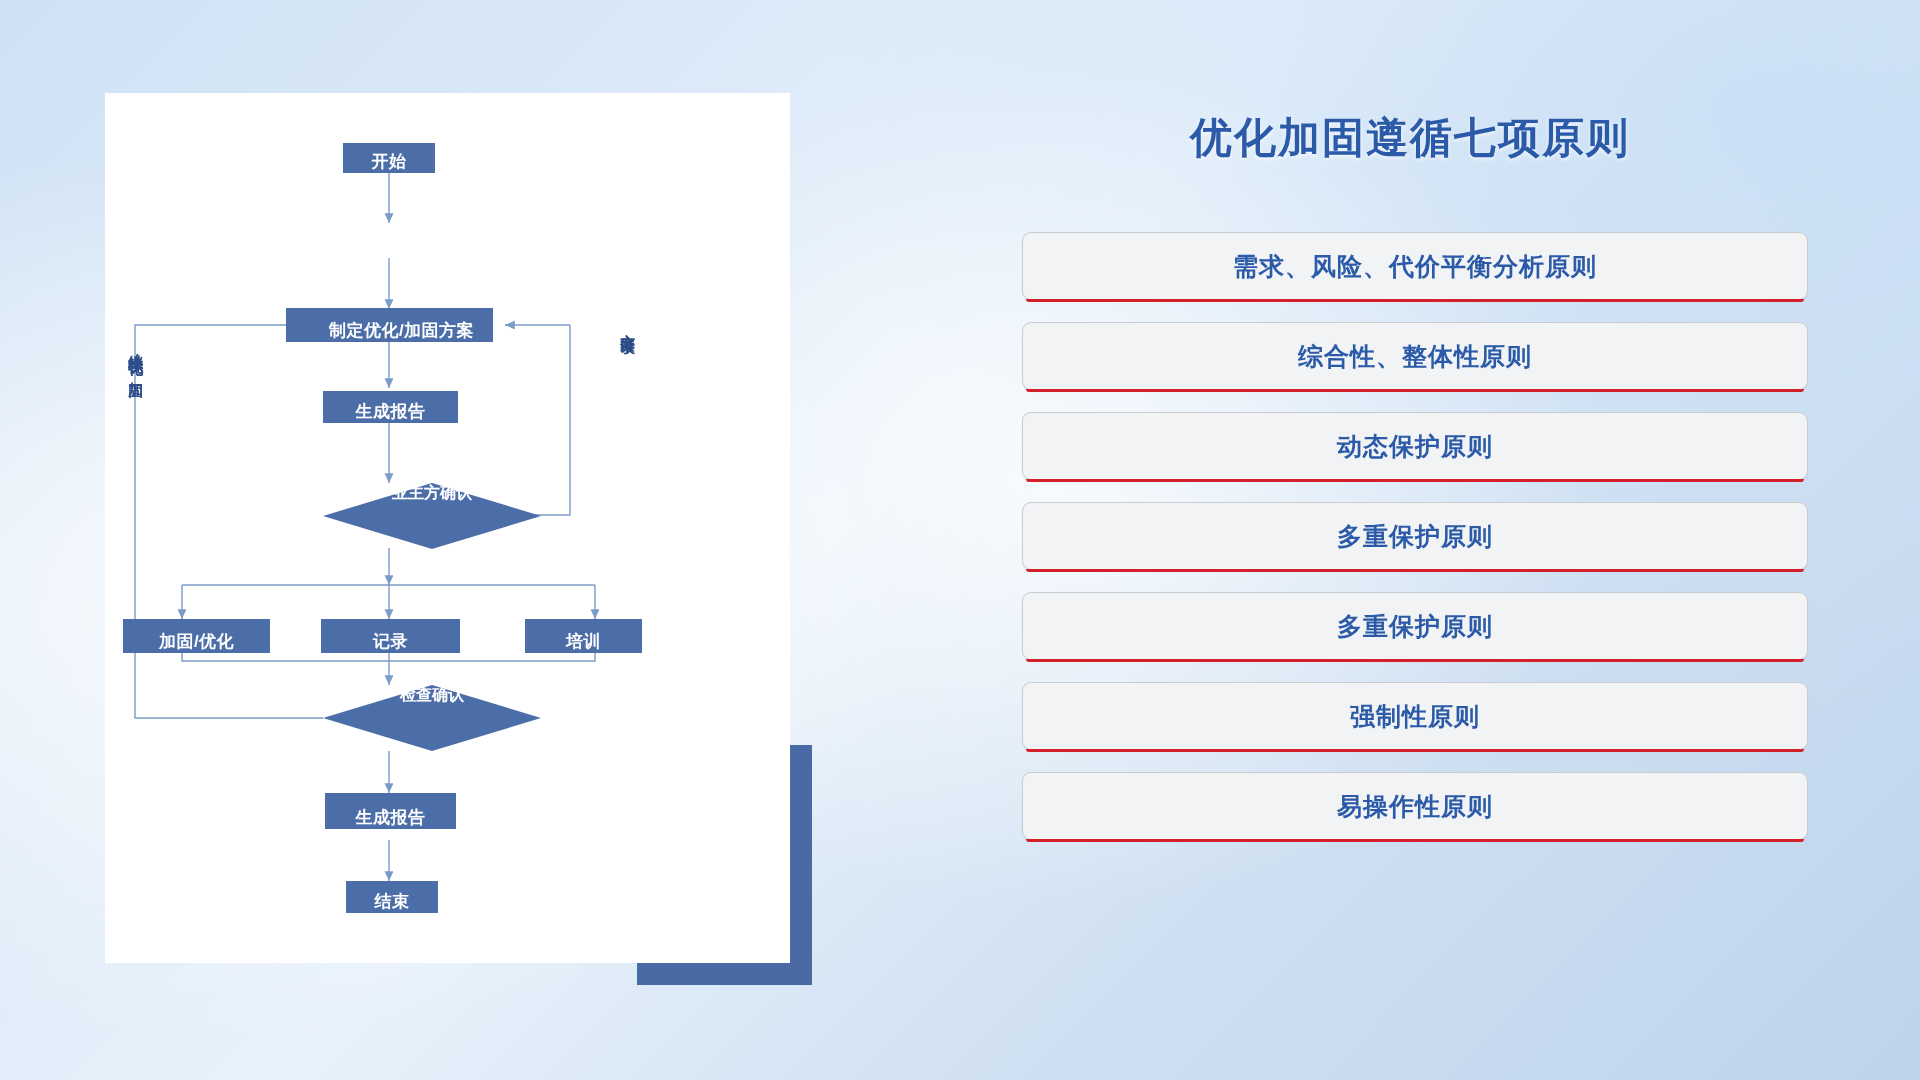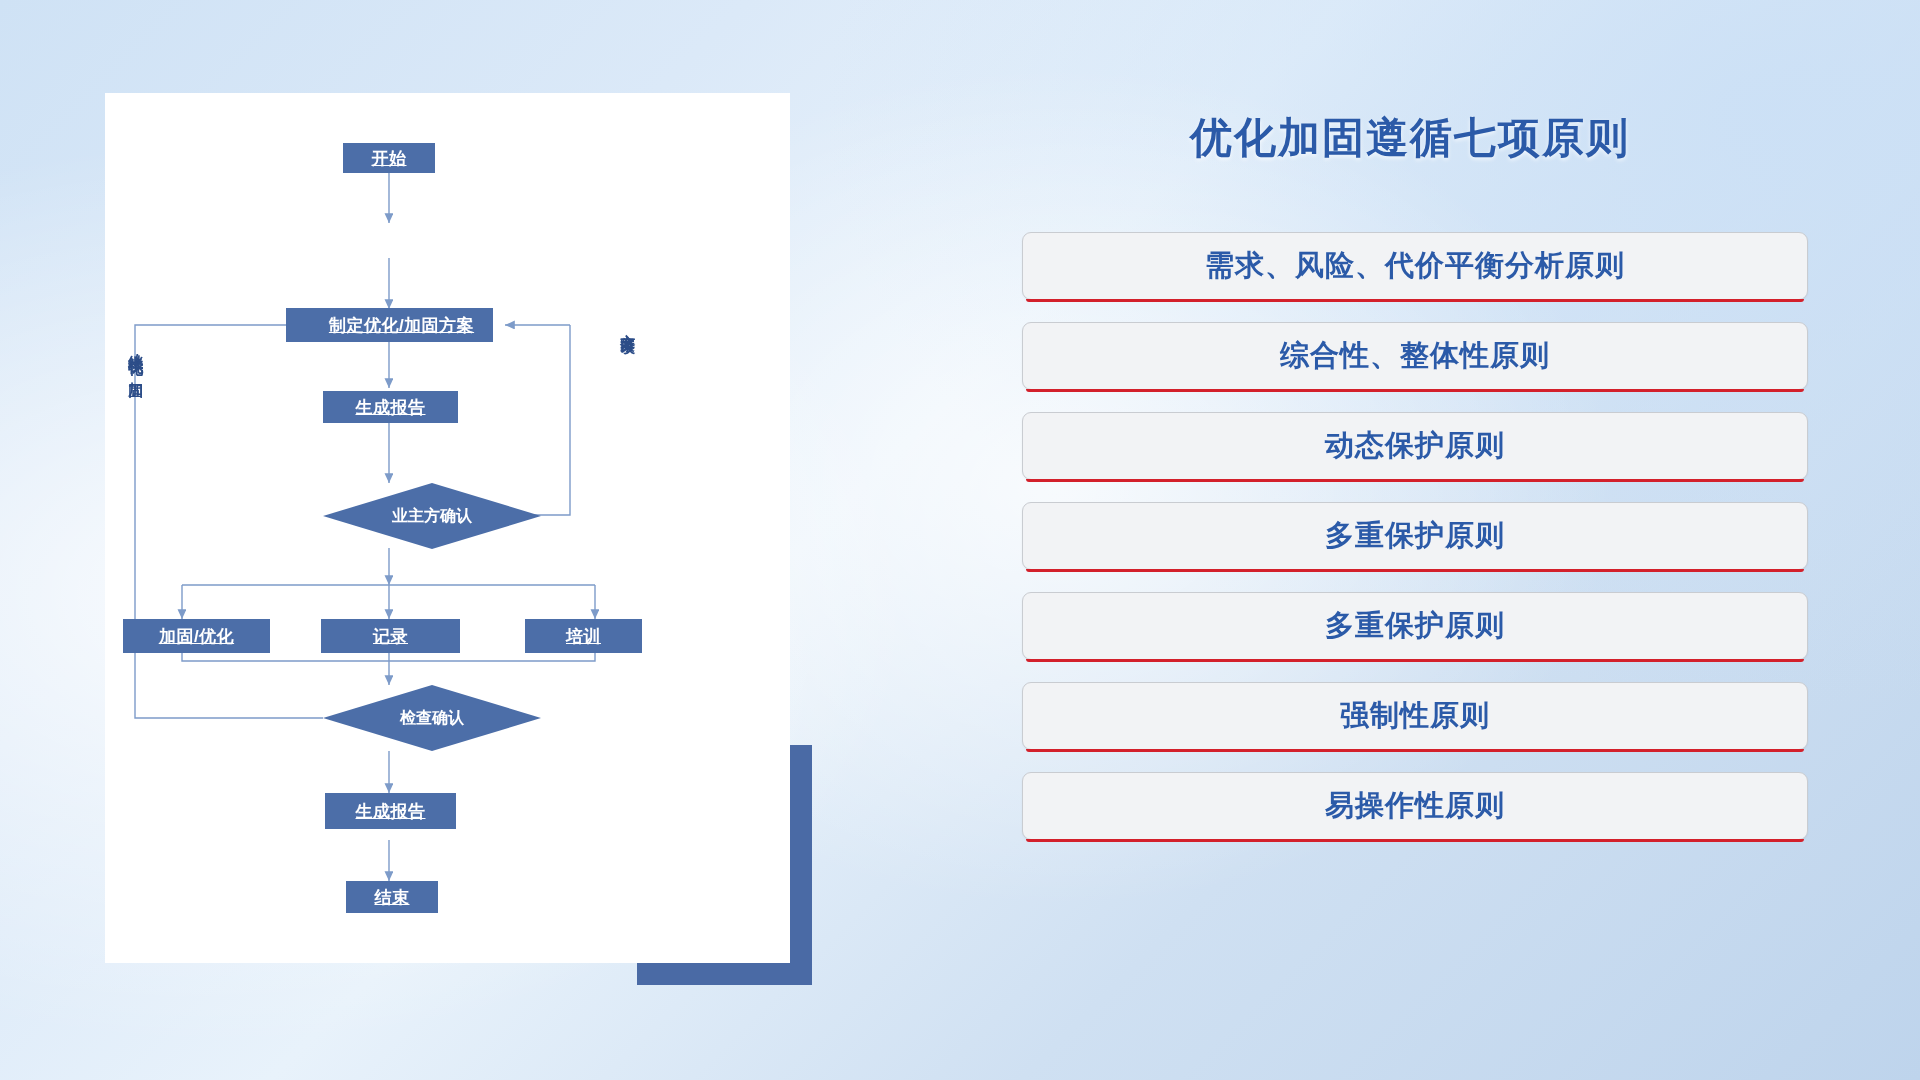--- a/index.html
+++ b/index.html
@@ -47,30 +47,29 @@
     height: 870px;
   }
   .node {
     position: absolute;
     box-sizing: border-box;
     background: #4c6ea8;
     color: #ffffff;
     font-size: 17px;
     font-weight: bold;
     display: flex;
-    align-items: center;
+    align-items: flex-end;
     justify-content: center;
     white-space: nowrap;
     letter-spacing: 0.5px;
-    text-decoration: underline;
   }
   .diamond-wrap {
     position: absolute;
     display: flex;
-    align-items: center;
+    align-items: flex-start;
     justify-content: center;
   }
   .diamond-shape {
     position: absolute;
     left: 0; top: 0;
     width: 100%;
     height: 100%;
     background: #4c6ea8;
     clip-path: polygon(50% 0%, 100% 50%, 50% 100%, 0% 50%);
   }
@@ -117,21 +116,21 @@
     box-sizing: border-box;
     height: 68px;
     margin-bottom: 22px;
     background: #f2f3f5;
     border: 1px solid #c9ccd1;
     border-radius: 9px;
     display: flex;
     align-items: center;
     justify-content: center;
     color: #2b5aa8;
-    font-size: 29px;
+    font-size: 25px;
     font-weight: bold;
     letter-spacing: 1px;
     box-shadow: 0 1px 2px rgba(0,0,0,0.05);
   }
   .principle::after {
     content: "";
     position: absolute;
     left: 3px;
     right: 3px;
     bottom: -3px;

